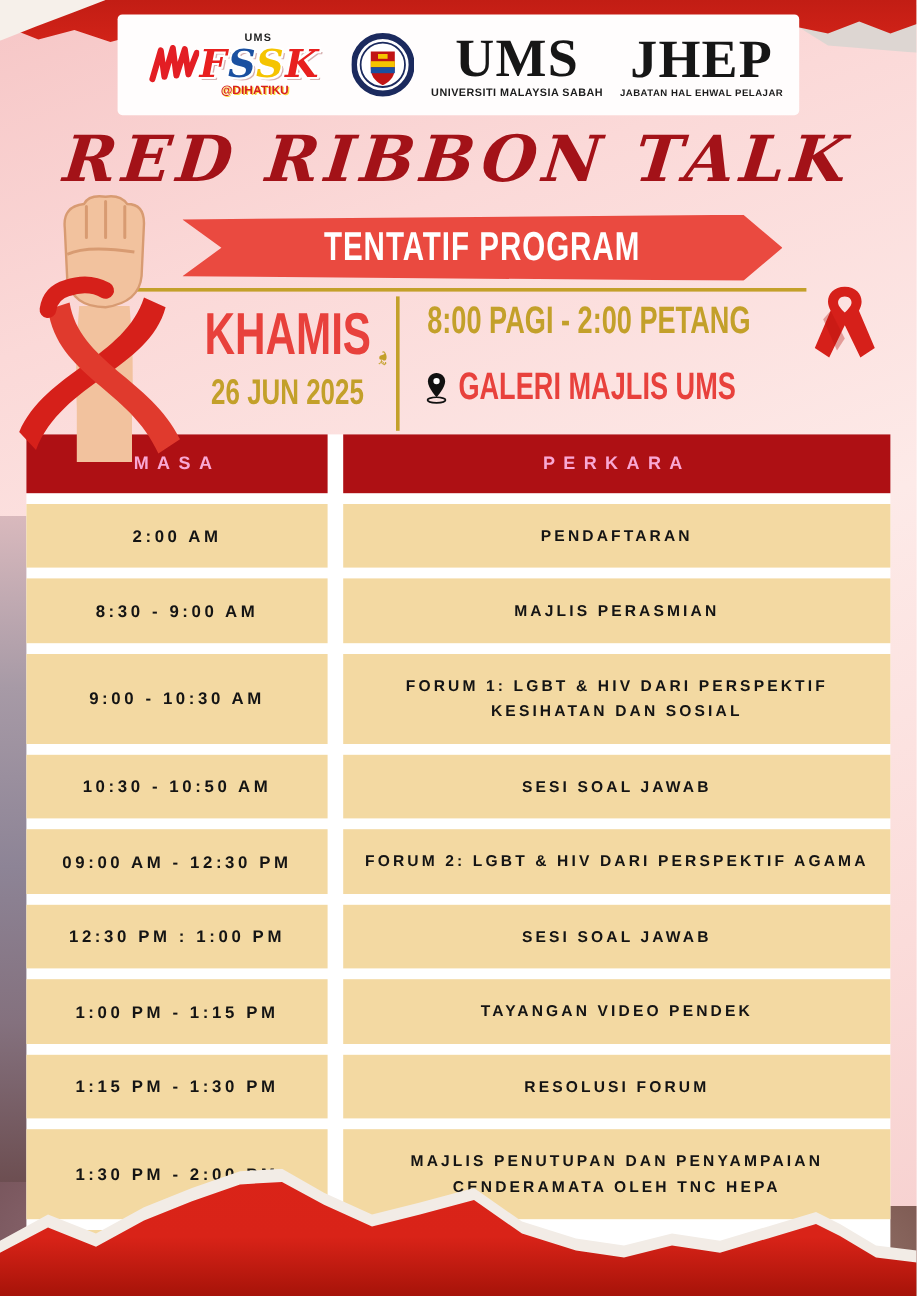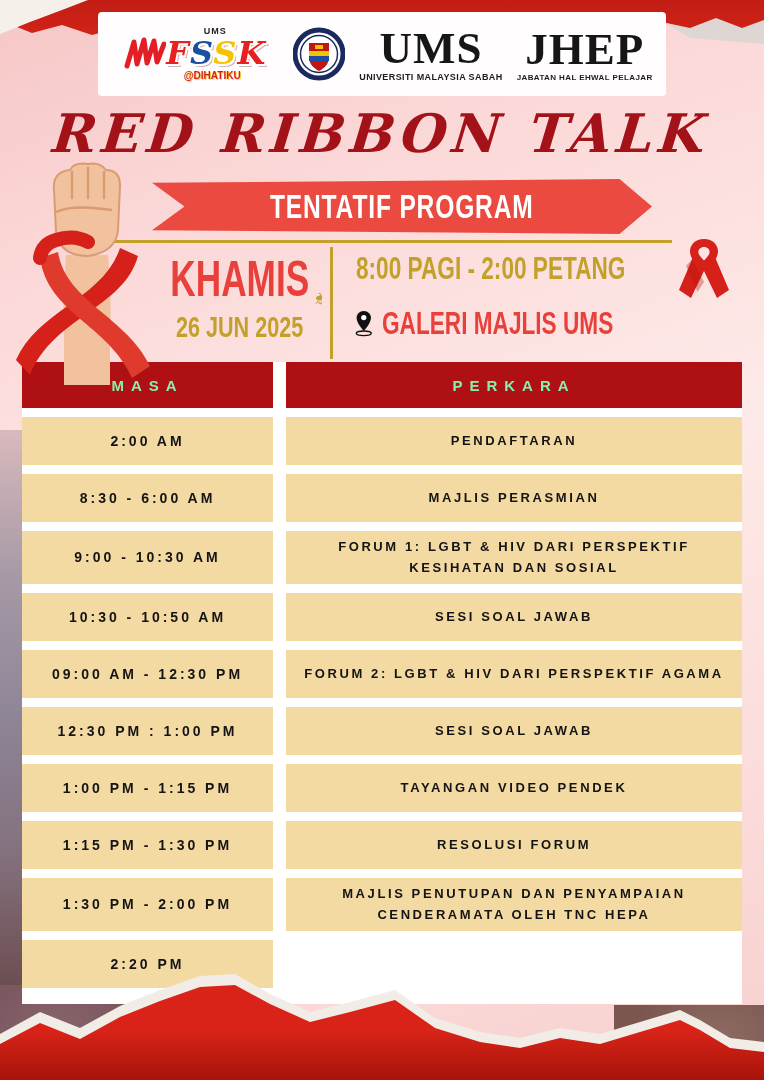--- a/index.html
+++ b/index.html
@@ -65,24 +65,24 @@
   .info-row{display:flex;align-items:center;gap:8px;margin-bottom:10px;}
   .info-row.venue{margin-left:6px;margin-top:14px;}
   .info-text-time{font-size:29px;font-weight:bold;color:#c3a02a;white-space:nowrap;display:inline-block;transform:scale(.78,1.1);transform-origin:left center;}
   .info-text-venue{font-size:29px;font-weight:bold;color:#e8413c;white-space:nowrap;display:inline-block;transform:scale(.78,1.1);transform-origin:left center;}
   .ribbon-right{position:absolute;left:678px;top:238px;z-index:4;}
 
   
   .schedule{position:absolute;left:22px;top:362px;width:720px;background:#ffffff;padding-bottom:16px;z-index:2;}
   .sched-row{display:flex;gap:13px;margin-top:9px;}
   .sched-row.header{margin-top:0;}
-  .cell{display:flex;align-items:center;justify-content:center;text-align:center;min-height:48px;padding:5px 14px;box-sizing:border-box;}
+  .cell{display:flex;align-items:center;justify-content:center;text-align:center;min-height:48px;padding:16px 14px;box-sizing:border-box;}
   .cell.masa{width:251px;flex:0 0 auto;padding:5px 18px;}
   .cell.perkara{flex:1 1 auto;}
-  .header .cell{background:#ae1014;color:#86efac;font-weight:bold;font-size:15px;letter-spacing:7px;min-height:46px;}
+  .header .cell{background:#ae1014;color:#f9a8d4;font-weight:bold;font-size:15px;letter-spacing:7px;min-height:46px;}
   .body-row .cell{background:#f3d9a2;color:#141414;font-weight:bold;}
   .body-row .cell.masa{font-size:14px;letter-spacing:3px;line-height:1.6;}
   .body-row .cell.perkara{font-size:13px;letter-spacing:2.6px;line-height:1.65;}
 
   
   .bottom-white{position:absolute;left:0;top:950px;width:764px;height:130px;background:#f2ece6;z-index:7;
     clip-path:polygon(0 84px,40px 62px,80px 78px,120px 56px,160px 40px,200px 26px,235px 24px,270px 44px,310px 62px,350px 52px,395px 40px,435px 68px,480px 82px,520px 88px,560px 78px,600px 84px,640px 72px,680px 60px,700px 70px,730px 88px,764px 92px,764px 130px,0 130px);}
   .bottom-red{position:absolute;left:0;top:950px;width:764px;height:130px;z-index:8;
     background:linear-gradient(180deg,#da2418 0%,#d92318 62%,#a61309 100%);
     clip-path:polygon(0 94px,40px 73px,80px 89px,120px 67px,160px 51px,200px 37px,235px 35px,270px 54px,310px 72px,350px 62px,395px 50px,435px 78px,480px 92px,520px 98px,560px 88px,600px 94px,640px 82px,680px 70px,700px 80px,730px 98px,764px 102px,764px 130px,0 130px);}
@@ -186,21 +186,21 @@
       <div class="cell masa">MASA</div>
       <div class="cell perkara">PERKARA</div>
     </div>
     <div>
     <div class="sched-row body-row">
       <div class="cell masa">2:00 AM</div>
       <div class="cell perkara">PENDAFTARAN</div>
     </div>
 
     <div class="sched-row body-row">
-      <div class="cell masa">8:30 - 6:00 AM</div>
+      <div class="cell masa">8:30 - 9:00 AM</div>
       <div class="cell perkara">MAJLIS PERASMIAN</div>
     </div>
 
     <div class="sched-row body-row">
       <div class="cell masa">9:00 - 10:30 AM</div>
       <div class="cell perkara">FORUM 1: LGBT &amp; HIV DARI PERSPEKTIF KESIHATAN DAN SOSIAL</div>
     </div>
 
     <div class="sched-row body-row">
       <div class="cell masa">10:30 - 10:50 AM</div>

